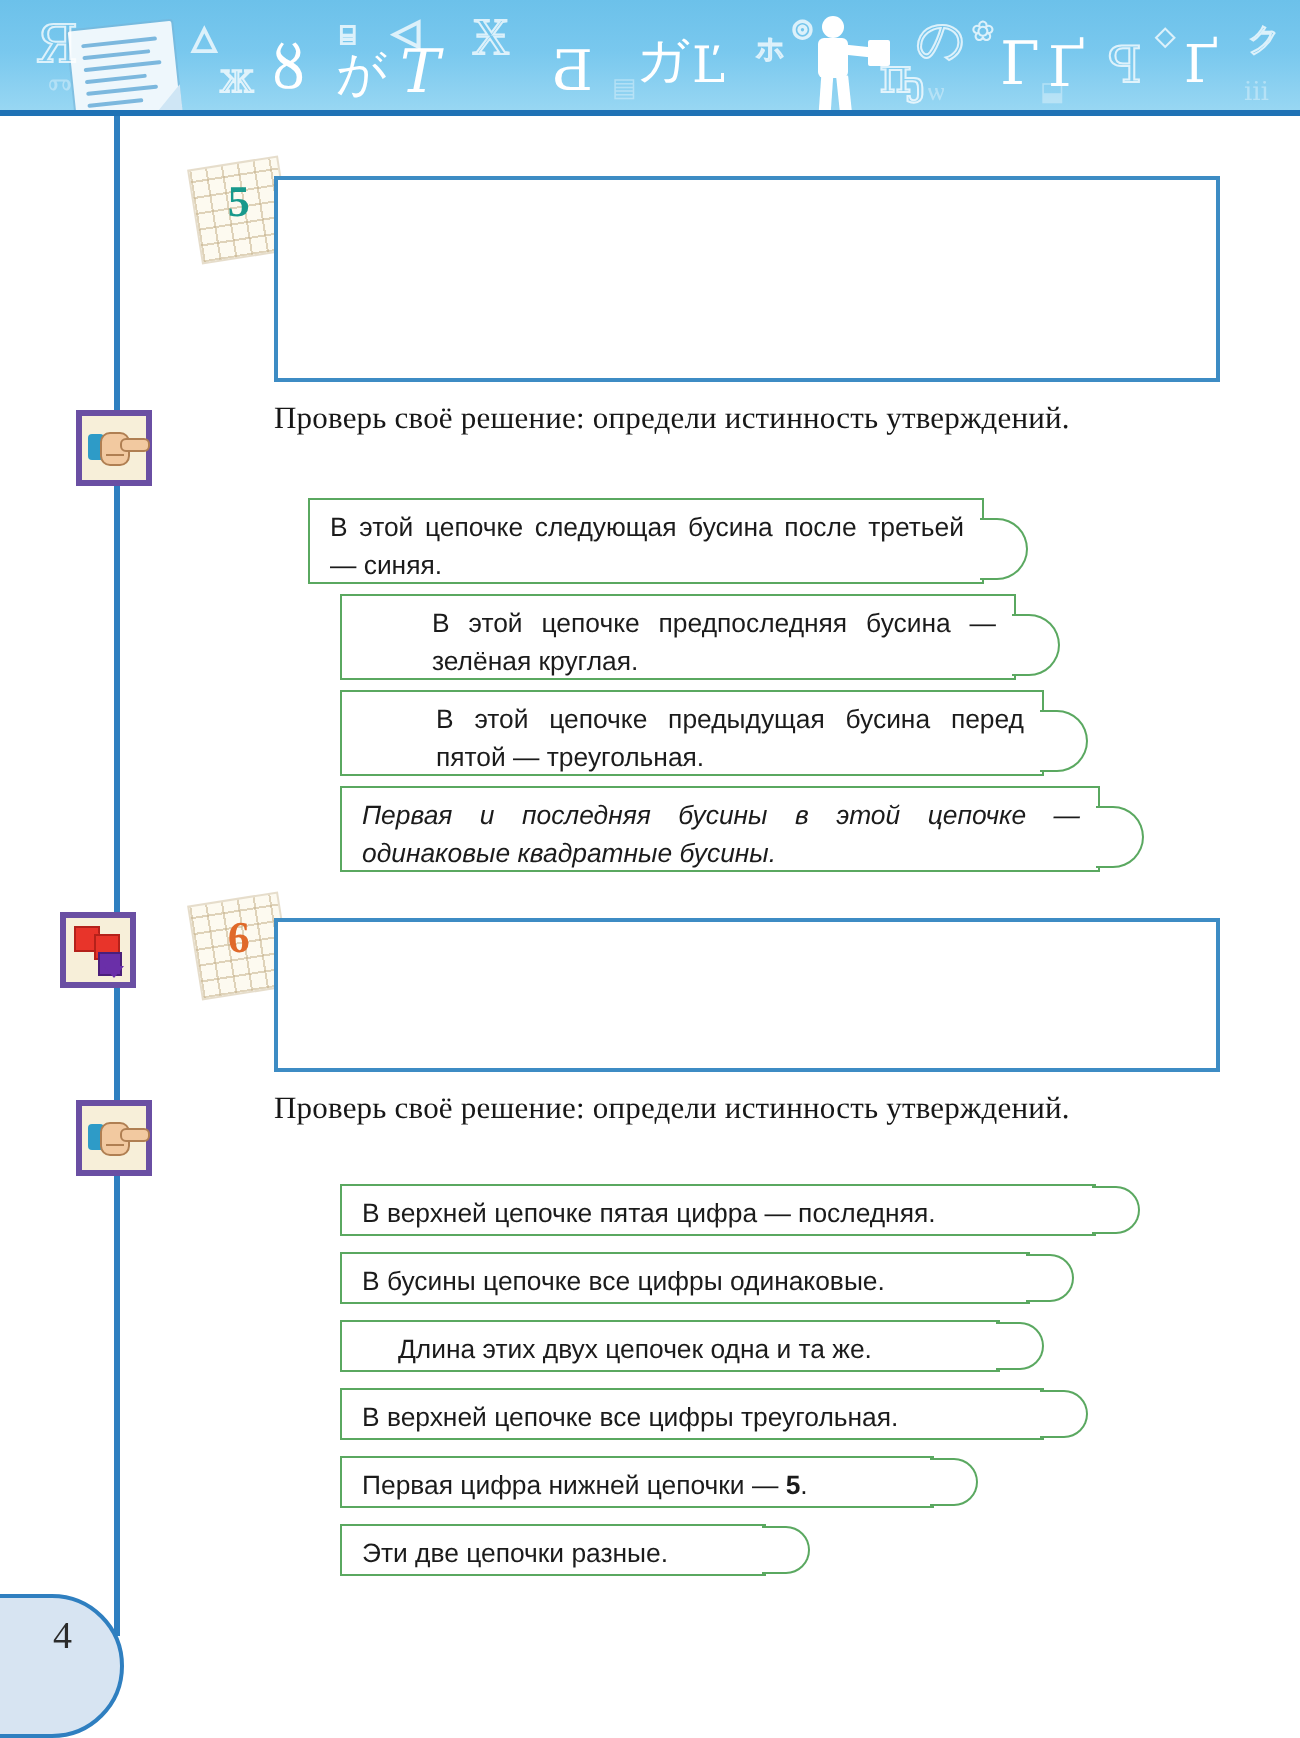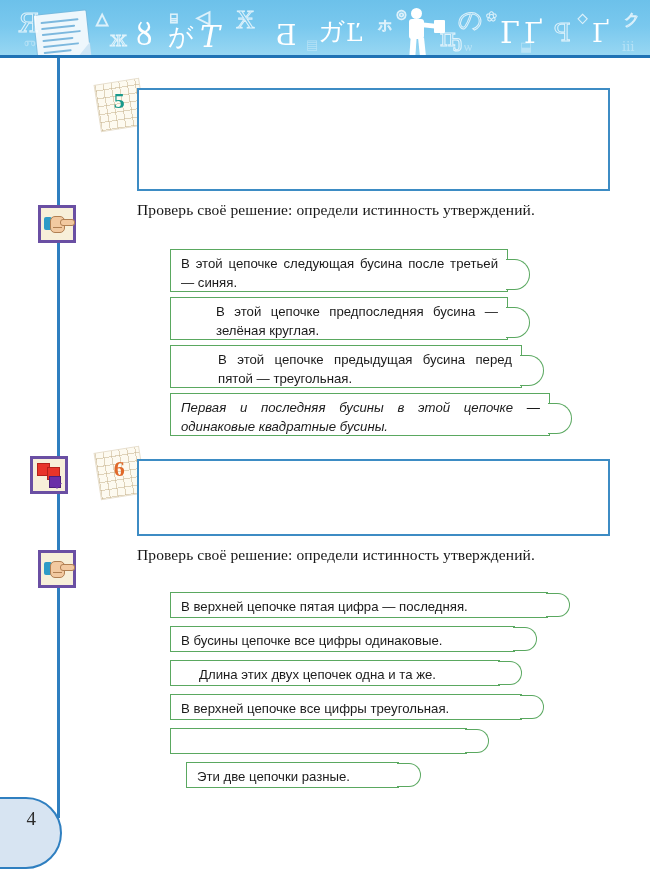--- a/index.html
+++ b/index.html
@@ -294,21 +294,21 @@
   <div class="hand">
       <div class="cuff"></div>
       <div class="palm"></div>
       <div class="finger"></div>
       <div class="knuckle"></div>
     </div>
 </div>
 
 <div class="instruction" style="left:137px;top:200px;width:476px;">Проверь своё решение: определи истинность утверждений.</div>
 
-<div class="stmt" style="left:170px;top:249px;width:338px;height:43px;">
+<div class="stmt" style="left:154px;top:249px;width:338px;height:43px;">
   <span>В этой цепочке следующая бусина после третьей — синяя.</span>
   <span class="tab" style="top:9px;height:31px;"></span>
 </div>
 
 <div class="stmt" style="left:170px;top:297px;width:338px;height:43px;padding-left:45px;">
   <span>В этой цепочке предпоследняя бусина — зелёная круглая.</span>
   <span class="tab" style="top:9px;height:31px;"></span>
 </div>
 
 <div class="stmt" style="left:170px;top:345px;width:352px;height:43px;padding-left:47px;">
@@ -363,23 +363,24 @@
   <span>Длина этих двух цепочек одна и та же.</span>
   <span class="tab" style="top:0px;height:24px;"></span>
 </div>
 
 <div class="stmt one-line" style="left:170px;top:694px;width:352px;height:26px;">
   <span>В верхней цепочке все цифры треугольная.</span>
   <span class="tab" style="top:0px;height:24px;"></span>
 </div>
 
 <div class="stmt one-line" style="left:170px;top:728px;width:297px;height:26px;">
-  <span class="tab" style="top:0px;height:24px;"></span>
-</div>
-
-<div class="stmt one-line" style="left:170px;top:762px;width:213px;height:26px;margin-left:16px;">
+  <span>Первая цифра нижней цепочки — <b>5</b>.</span>
+  <span class="tab" style="top:0px;height:24px;"></span>
+</div>
+
+<div class="stmt one-line" style="left:170px;top:762px;width:213px;height:26px;">
   <span>Эти две цепочки разные.</span>
   <span class="tab" style="top:0px;height:24px;"></span>
 </div>
 
 <div class="page-number-badge">
   <span class="pn">4</span>
 </div>
 
 </body></html>

